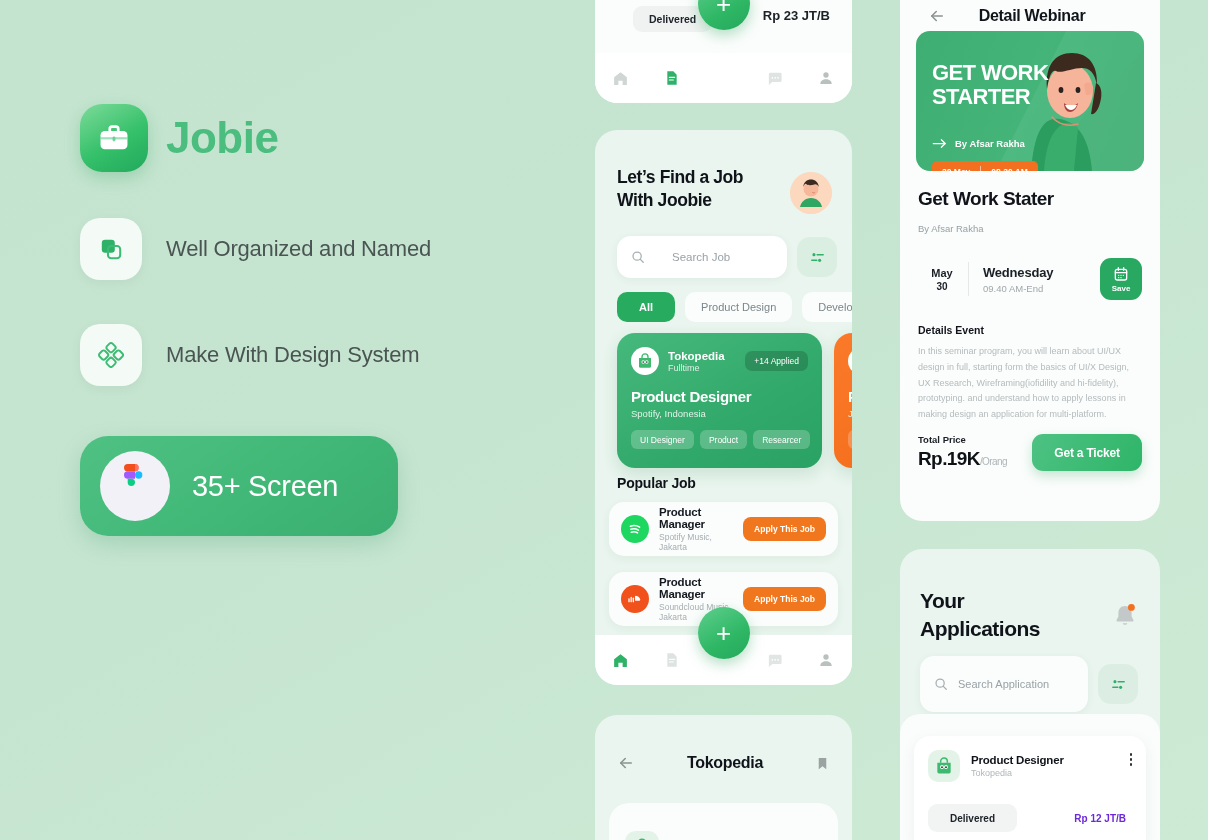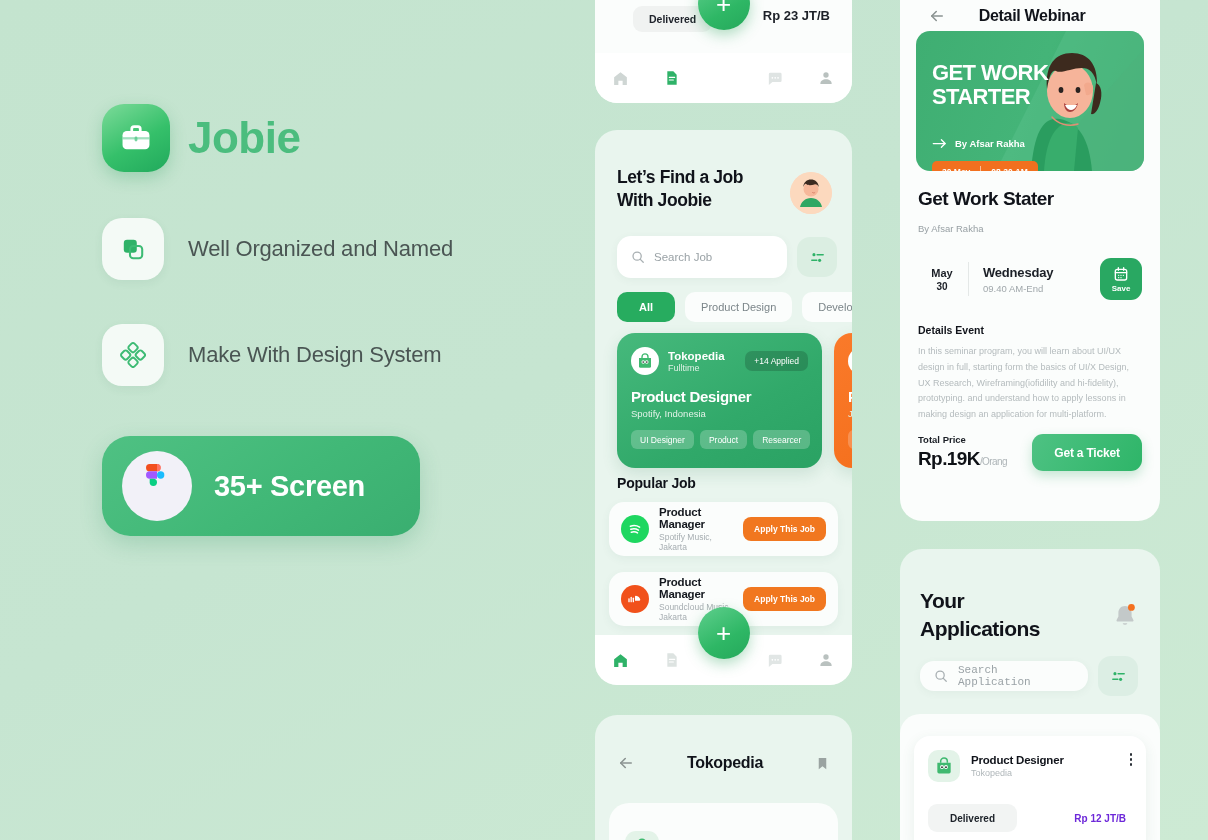--- a/index.html
+++ b/index.html
@@ -10,21 +10,21 @@
     background: #c2e3cd;
   }
   #stage {
     position: relative;
     width: 1208px; height: 840px;
     background: linear-gradient(150deg,#c4e4cf 0%,#c6e5d1 45%,#cdead4 100%);
     overflow: hidden;
   }
 
   
-  .promo { position:absolute; left:102px; top:104px; width:470px; }
+  .promo { position:absolute; left:80px; top:104px; width:470px; }
 
   .brandrow { display:flex; align-items:center; gap:18px; }
   .applogo {
     width:68px; height:68px; border-radius:22px;
     background: linear-gradient(150deg,#7ddb9a 0%,#35c06a 55%,#21a95c 100%);
     display:flex; align-items:center; justify-content:center;
     box-shadow:0 6px 16px rgba(33,150,83,.25);
   }
   .brandname { font-size:44px; font-weight:bold; color:#4bbd7e; letter-spacing:-.5px; }
 
@@ -43,21 +43,21 @@
   .screenbtn {
     margin-top:50px; width:318px; height:100px; border-radius:28px;
     background: linear-gradient(145deg,#4fc183 0%,#41b877 55%,#3aae70 100%);
     display:flex; align-items:center; gap:22px; padding-left:20px;
     box-shadow:0 8px 22px rgba(40,140,90,.22); cursor:pointer;
   }
   .figma-circle {
     width:70px; height:70px; border-radius:50%; background:#f2f1f8;
     display:flex; align-items:center; justify-content:center;
   }
-  .screenbtn-label { font-size:29px; font-weight:bold; color:#fff; letter-spacing:-.3px; }
+  .screenbtn-label { font-size:29px; font-weight:normal; color:#fff; letter-spacing:-.3px; }
 
   
   .panel { position:absolute; background:#e8f4ec; overflow:hidden; }
 
   
   #p-top-mid { left:595px; top:-42px; width:257px; height:145px; border-radius:22px;
                background:#fbfdfc; }
   .pill-delivered {
     position:absolute; left:38px; top:48px; height:26px; padding:0 16px;
     border-radius:9px; background:#f0f2f1; display:flex; align-items:center;
@@ -84,21 +84,21 @@
   .mid-head { padding:36px 22px 0 22px; }
   .mid-title { font-size:17.5px; font-weight:bold; color:#10131a; line-height:1.3;
                letter-spacing:-.4px; max-width:160px; }
   .mid-avatar {
     position:absolute; right:20px; top:42px; width:42px; height:42px; border-radius:50%;
     background:#fbd9c2; overflow:hidden;
   }
   .searchrow { position:absolute; left:22px; top:106px; display:flex; align-items:center; gap:10px; }
   .searchbox {
     width:170px; height:42px; border-radius:14px; background:#fff;
-    display:flex; align-items:center; padding:0 14px; gap:9px;
+    display:flex; align-items:center; padding:0 14px; gap:27px;
     box-shadow:0 2px 8px rgba(60,110,85,.06);
   }
   .searchbox span { font-size:11.5px; color:#9aa2a6; }
   .filterbtn {
     width:40px; height:40px; border-radius:13px; background:#dbeee2;
     display:flex; align-items:center; justify-content:center;
   }
   .chips { position:absolute; left:22px; top:162px; display:flex; gap:10px; }
   .chip { height:30px; padding:0 16px; border-radius:10px; background:#fbfdfc;
           display:flex; align-items:center; font-size:11px; color:#7b8589; white-space:nowrap; }
@@ -200,23 +200,23 @@
                color:#fff; font-size:12px; font-weight:bold; letter-spacing:-.2px;
                box-shadow:0 5px 12px rgba(40,160,90,.25); }
 
   
   #p-apps { left:900px; top:549px; width:260px; height:320px; border-radius:22px;
             background:#e9f5ee; }
   .ap-title { position:absolute; left:20px; top:38px; font-size:21px; font-weight:bold;
               color:#10131a; line-height:1.32; letter-spacing:-.5px; max-width:150px; }
   .ap-bell { position:absolute; right:22px; top:52px; width:26px; height:28px; }
   .ap-searchrow { position:absolute; left:20px; top:107px; display:flex; align-items:center; gap:10px; }
-  .ap-searchbox { width:168px; height:30px; border-radius:14px; background:#fbfdfc;
+  .ap-searchbox { width:168px; height:56px; border-radius:14px; background:#fbfdfc;
                   display:flex; align-items:center; padding:0 14px; gap:10px;
-                  box-shadow:0 2px 8px rgba(60,110,85,.06);font-family:Liberation Mono, monospace; }
+                  box-shadow:0 2px 8px rgba(60,110,85,.06); }
   .ap-searchbox span { font-size:11px; color:#9aa2a6; }
   .ap-sheet { position:absolute; left:0; bottom:0; width:100%; height:155px;
               background:#fbfdfc; border-radius:20px 20px 0 0; }
   .ap-card { position:absolute; left:14px; top:22px; width:232px; height:118px;
              border-radius:16px; background:#fff; box-shadow:0 4px 14px rgba(40,100,70,.09);
              padding:14px; }
   .ap-top { display:flex; align-items:center; gap:11px; }
   .ap-logo { width:32px; height:32px; border-radius:10px; background:#e3f3e8;
              display:flex; align-items:center; justify-content:center; flex:0 0 auto; }
   .ap-role { font-size:11.5px; font-weight:bold; color:#10131a; letter-spacing:-.2px; }

